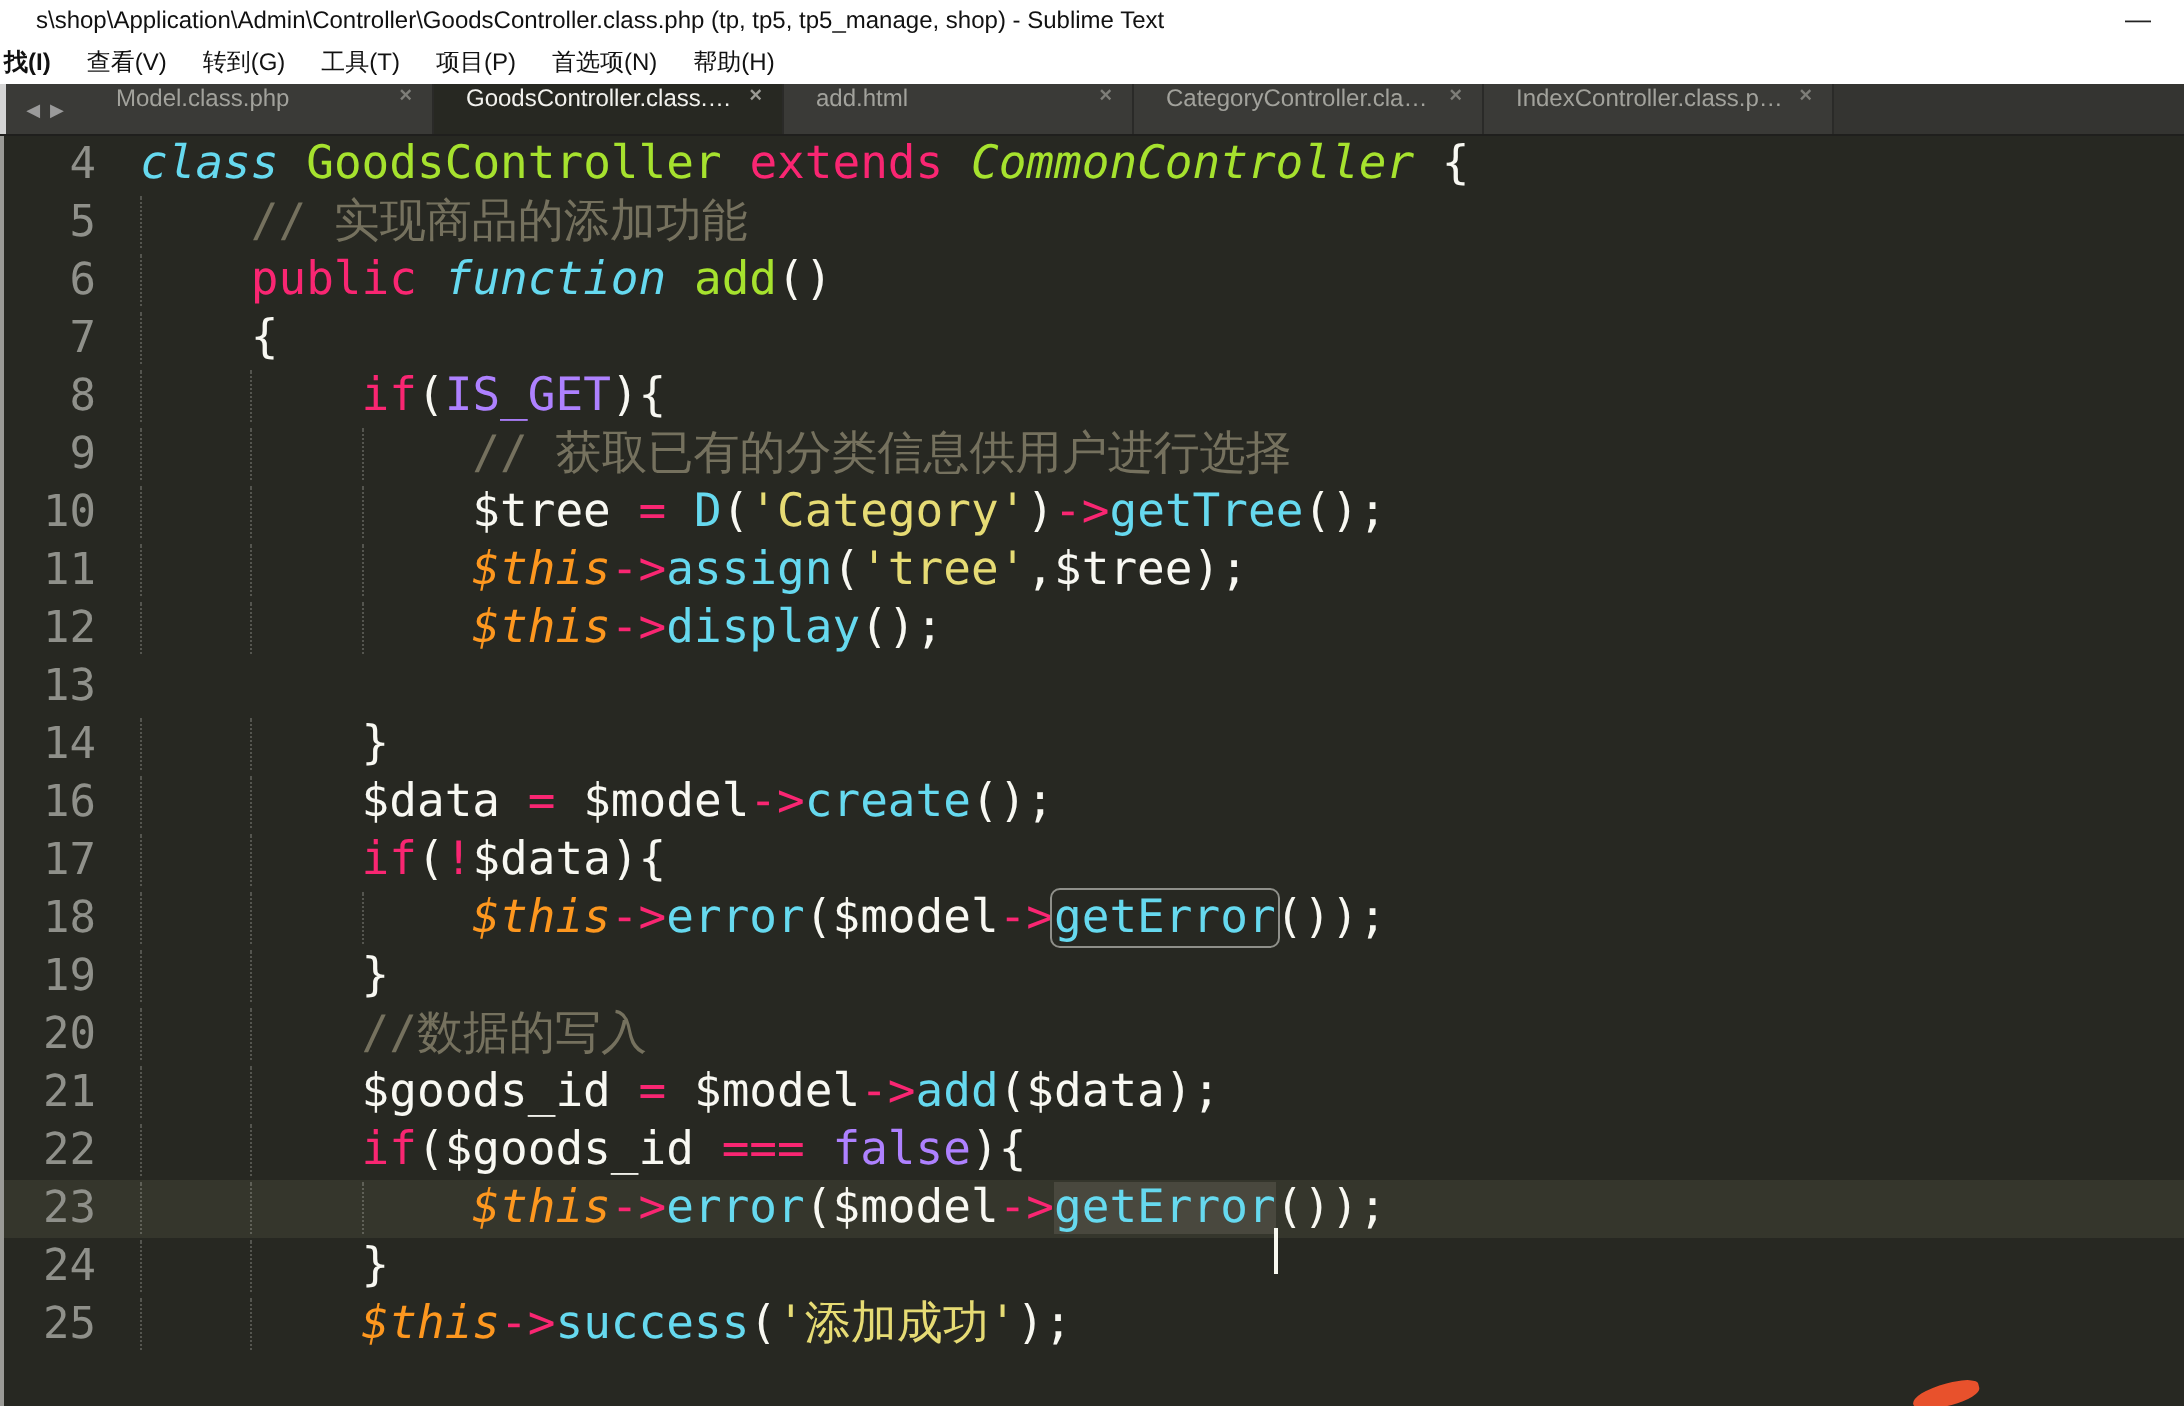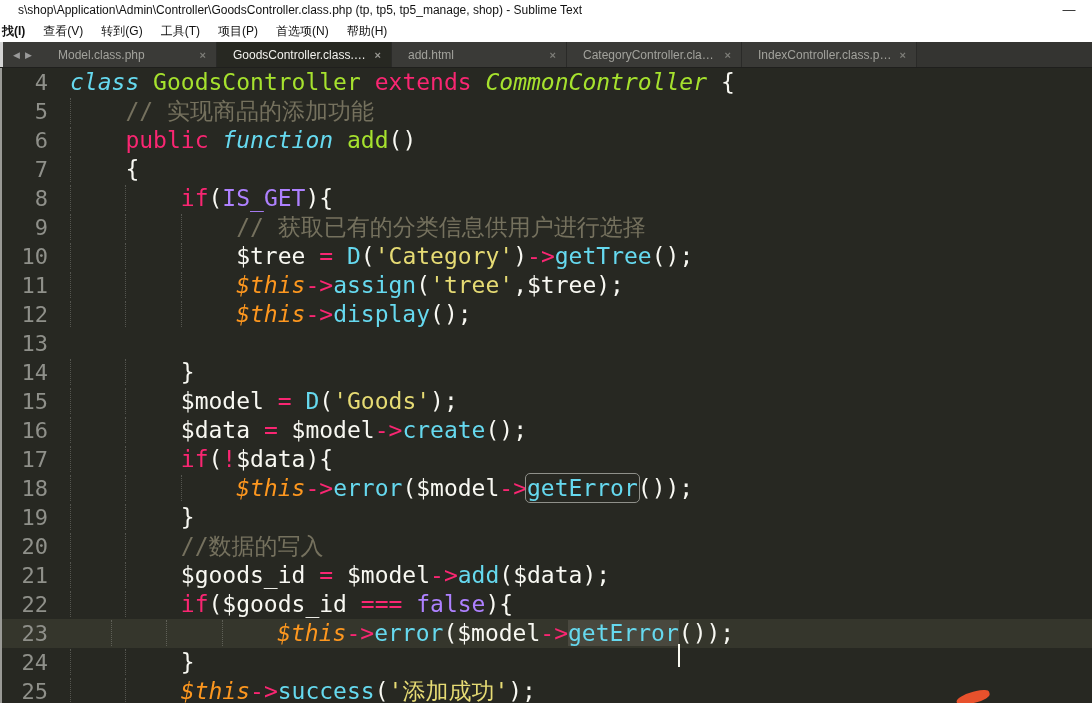--- a/index.html
+++ b/index.html
@@ -37,21 +37,21 @@
     border-bottom:1px solid #1f1f1d;
   }
   .edge-strip { width:3px; background:#d4d4d4; }
   .navbtns {
     width:39px; display:flex; align-items:center; justify-content:center;
     gap:5px; color:#9a9a9a; font-size:9px; background:#3a3a37;
   }
   .navbtns span { cursor:default; }
   .tabs { display:flex; height:100%; }
   .tab {
-    width:175px; display:flex; align-items:center; justify-content:space-between;
+    width:175px; display:flex; align-items:flex-start; justify-content:space-between;
     padding:0 10px 0 16px; background:#3a3a37; border-right:1px solid #2a2a28;
     color:#a2a29c; font-size:12px; overflow:hidden; white-space:nowrap;
   }
   .tab.active { background:#272822; color:#f2f2ee; }
   .tab-label { overflow:hidden; text-overflow:ellipsis; }
   .tab-close { color:#7d7d78; font-size:11px; font-weight:bold; margin-left:8px; }
   .tab.active .tab-close { color:#9a9a94; }
 
   
   .left-strip {
@@ -59,21 +59,21 @@
     background:#9a9a96; z-index:5;
   }
 
   
   .editor {
     position:absolute; left:0; top:68px; width:1092px; height:635px;
     background:#272822; overflow:hidden;
     font-family:"DejaVu Sans Mono", monospace;
   }
   .row { display:flex; height:29px; line-height:29px; }
-  .row.active { background:#35362c;gap:41px; }
+  .row.active { background:#35362c; }
   .gutter {
     width:70px; flex:0 0 70px; padding-right:22px; text-align:right;
     color:#8f908a; font-size:22px; user-select:none;
   }
   pre.code {
     margin:0; padding:0; font-family:inherit; font-size:23px; line-height:29px;
     white-space:pre; color:var(--pl);
   }
   .ig { position:relative; }
   .ig::before {
@@ -185,24 +185,20 @@
       <pre class="code"><span class="ig">    </span><span class="ig">    </span><span class="ig">    </span><span class="tok-th">$this</span><span class="tok-kw">-&gt;</span><span class="tok-fn">display</span><span class="tok-pl">();</span></pre>
     </div>
     <div class="row">
       <div class="gutter">13</div>
     </div>
     <div class="row">
       <div class="gutter">14</div>
       <pre class="code"><span class="ig">    </span><span class="ig">    </span><span class="tok-pl">}</span></pre>
     </div>
     <div class="row">
-      <div class="gutter">15</div>
-      <pre class="code"><span class="ig">    </span><span class="ig">    </span><span class="tok-pl">$model </span><span class="tok-kw">=</span><span class="tok-pl"> </span><span class="tok-fn">D</span><span class="tok-pl">(</span><span class="tok-str">'Goods'</span><span class="tok-pl">);</span></pre>
-    </div>
-    <div class="row">
       <div class="gutter">16</div>
       <pre class="code"><span class="ig">    </span><span class="ig">    </span><span class="tok-pl">$data </span><span class="tok-kw">=</span><span class="tok-pl"> $model</span><span class="tok-kw">-&gt;</span><span class="tok-fn">create</span><span class="tok-pl">();</span></pre>
     </div>
     <div class="row">
       <div class="gutter">17</div>
       <pre class="code"><span class="ig">    </span><span class="ig">    </span><span class="tok-kw">if</span><span class="tok-pl">(</span><span class="tok-kw">!</span><span class="tok-pl">$data){</span></pre>
     </div>
     <div class="row">
       <div class="gutter">18</div>
       <pre class="code"><span class="ig">    </span><span class="ig">    </span><span class="ig">    </span><span class="tok-th">$this</span><span class="tok-kw">-&gt;</span><span class="tok-fn">error</span><span class="tok-pl">($model</span><span class="tok-kw">-&gt;</span><span class="tok-fn occ-box">getError</span><span class="tok-pl">());</span></pre>

